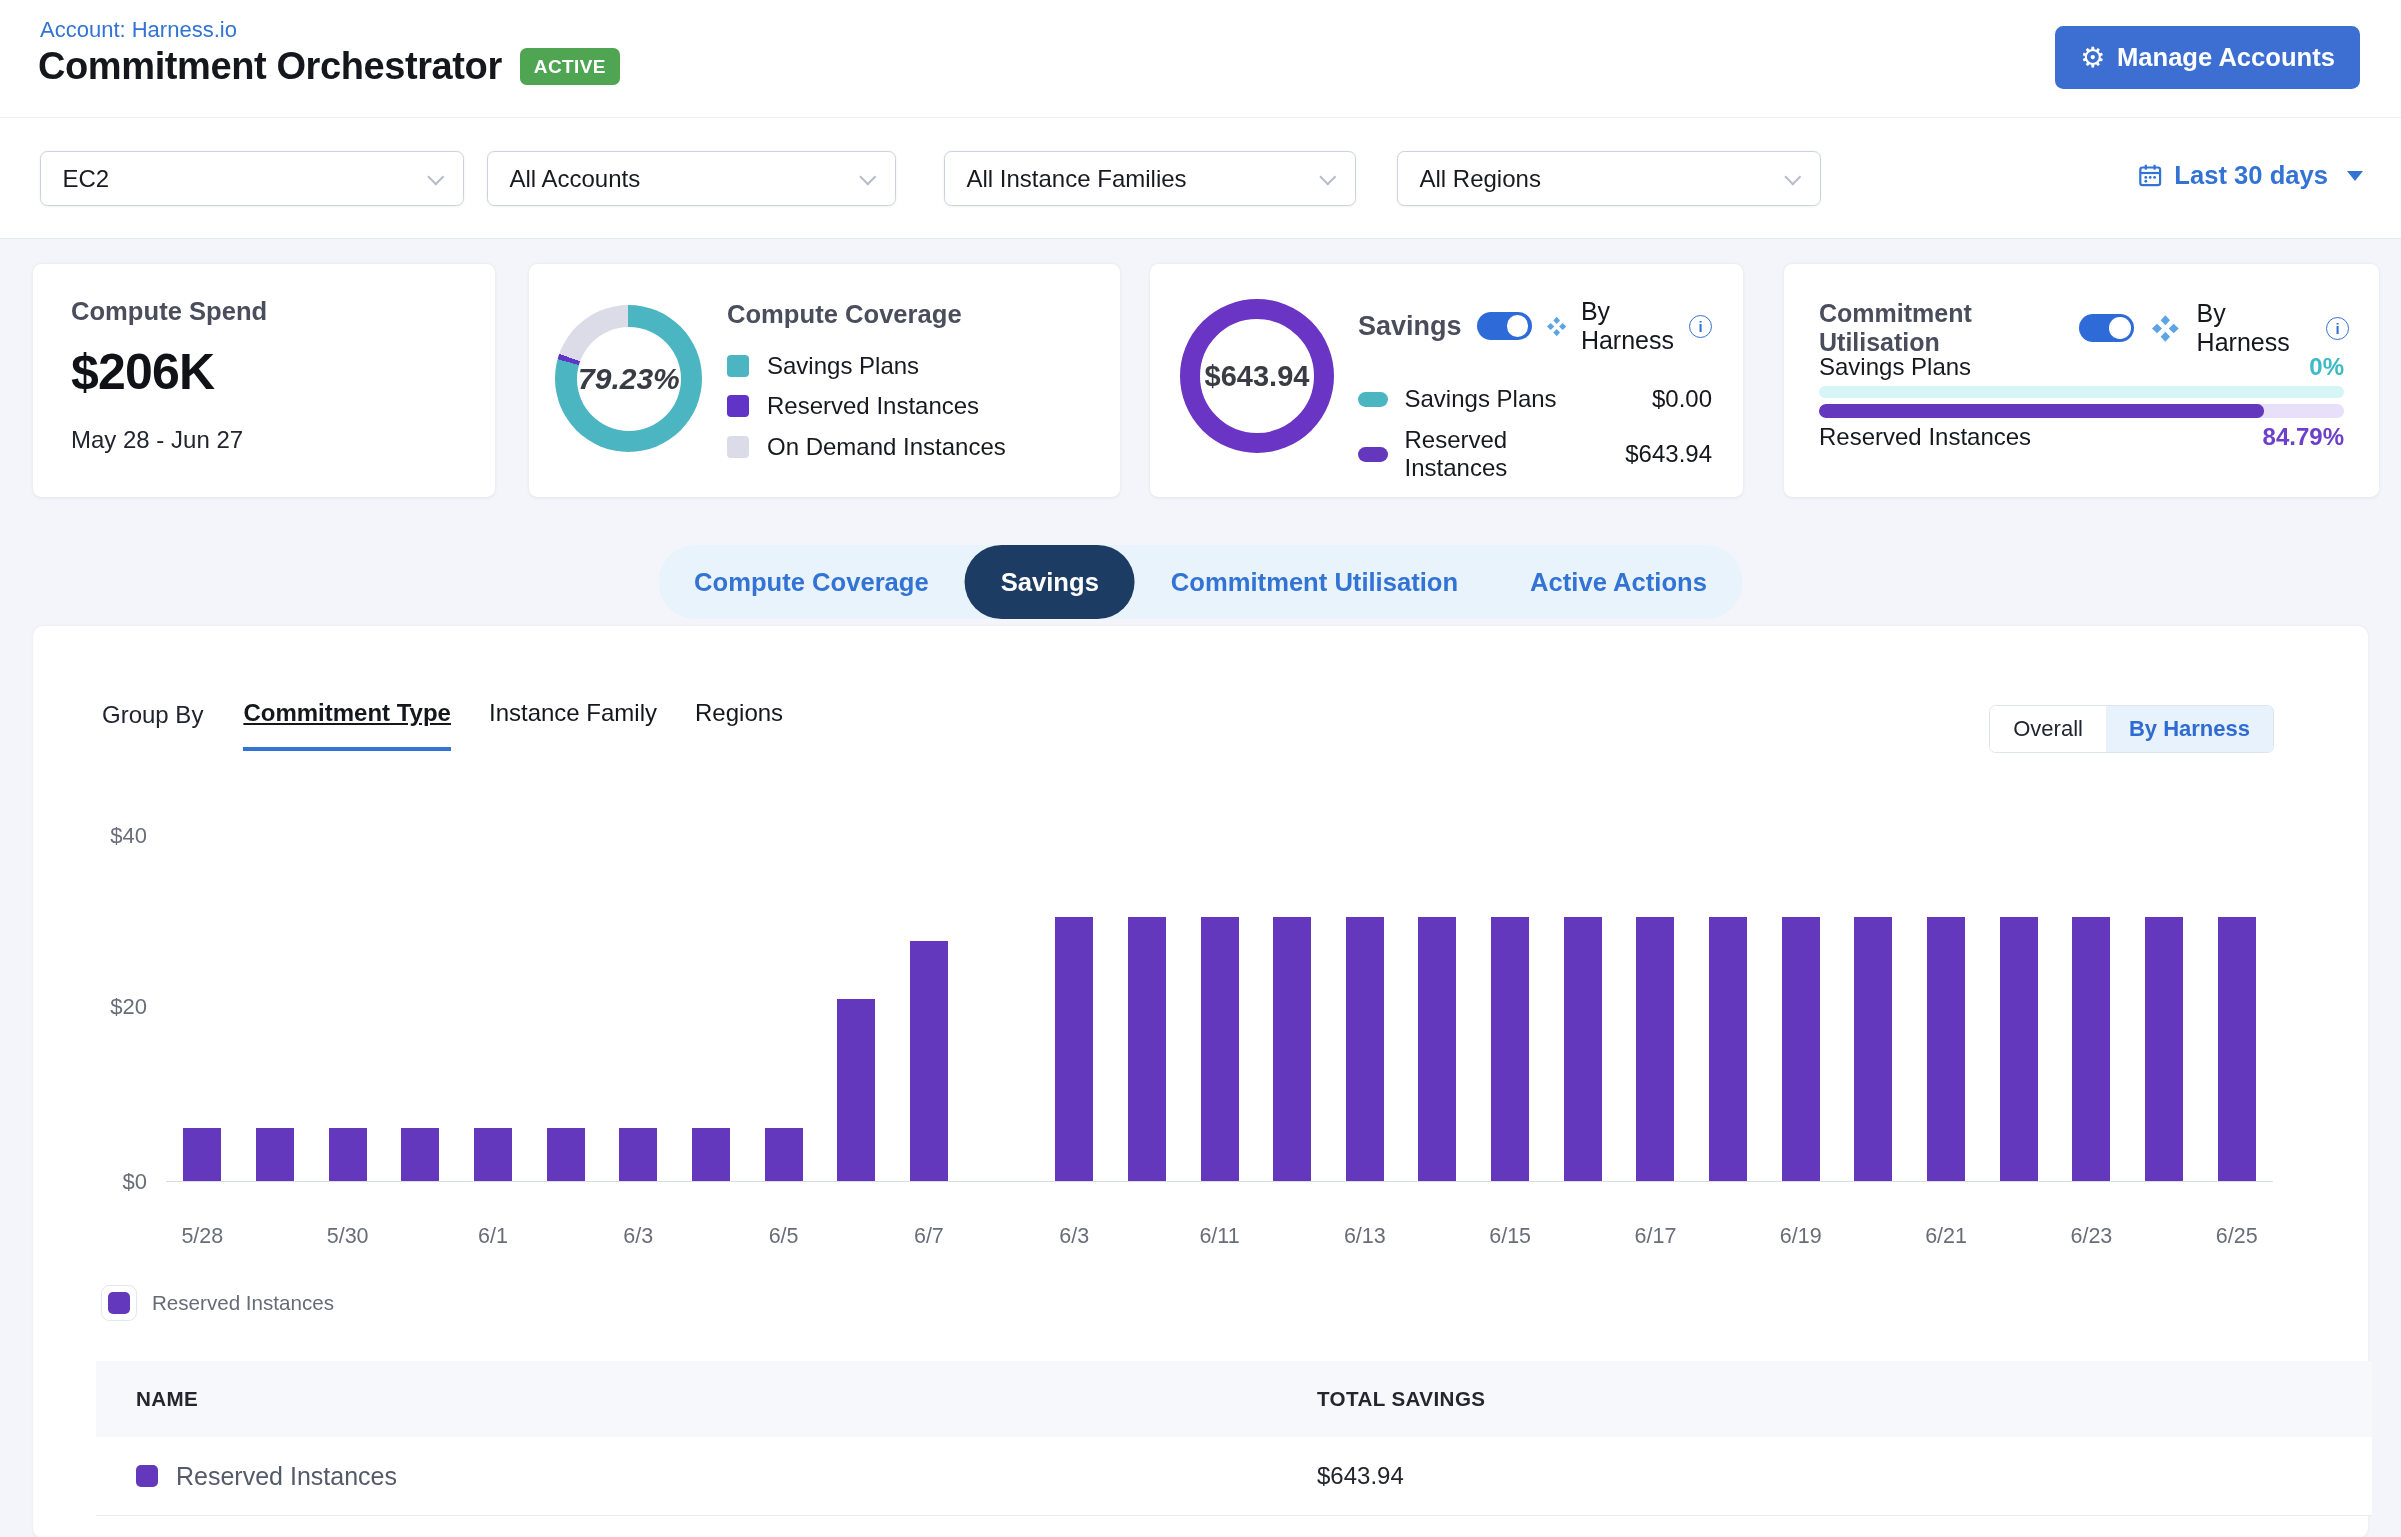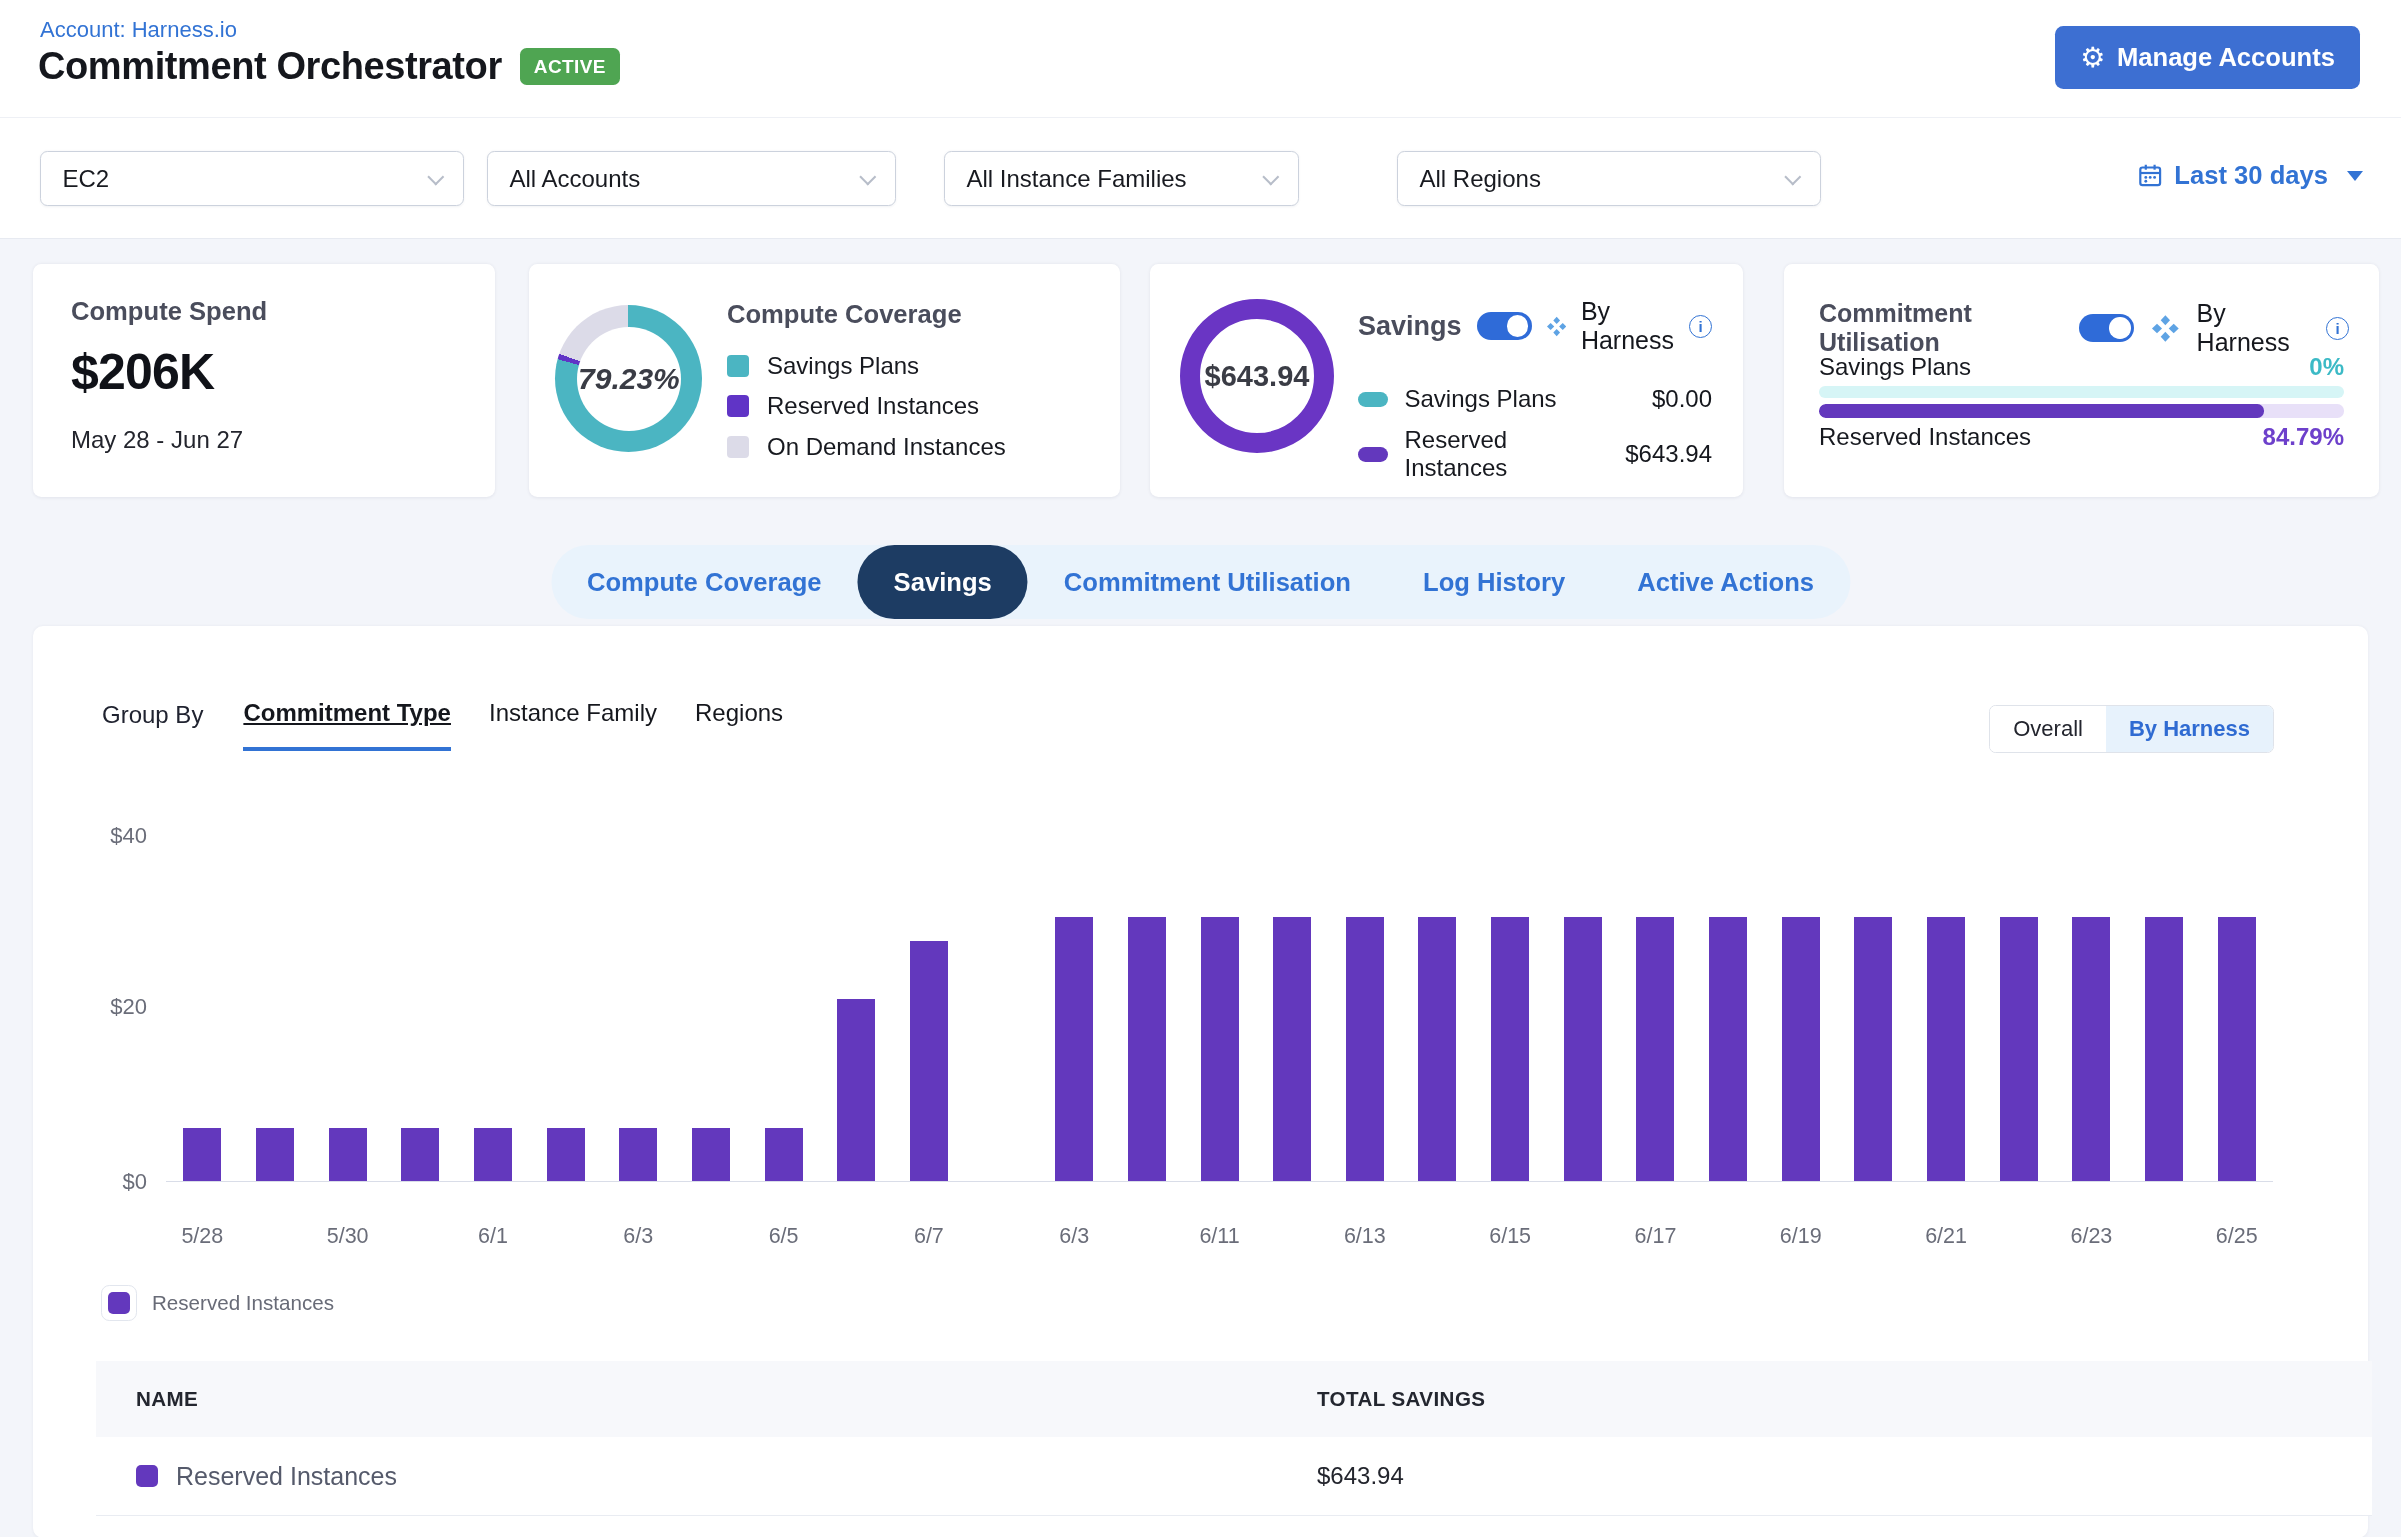--- a/index.html
+++ b/index.html
@@ -22,21 +22,21 @@
     padding:0 25px; border:none; cursor:pointer; font-family:inherit; }
   .gear-glyph { font-size:28px; font-weight:400; line-height:1; }
   
   .filter-bar { position:absolute; top:117px; left:0; right:0; height:122px; background:#fff;
     border-top:0.8px solid #eef0f5; border-bottom:0.8px solid #e7eaf1; }
   .select { position:absolute; top:33px; height:55px; border:1.2px solid #ccd2dd; border-radius:7.4px; background:#fff;
     display:flex; align-items:center; padding:0 21.5px; font-size:24px; color:#181a20; cursor:pointer;
     box-shadow:0 0.8px 2.5px rgba(25,35,60,0.06); }
   #sel-service { left:40px;  width:424px; }
   #sel-accounts{ left:487px; width:409px; }
-  #sel-family  { left:944px;width:355px; }
+  #sel-family  { left:944px;width:412px; }
   #sel-regions { left:1397px;width:424px; }
   .chev { position:absolute; right:21.5px; top:50%; width:11.6px; height:11.6px;
     border-right:2.1px solid #b7bdc9; border-bottom:2.1px solid #b7bdc9;
     transform:translateY(-70%) rotate(45deg); }
   .date-picker { position:absolute; right:38px; top:43px; display:flex; align-items:center; gap:10.7px;
     color:#3273d4; font-size:25.6px; font-weight:600; cursor:pointer; }
   .caret-down { width:0; height:0; border-left:8.3px solid transparent; border-right:8.3px solid transparent;
     border-top:10px solid #3273d4; margin-left:8.3px; }
   
   .card { position:absolute; top:264px; height:233px; background:#fff; border-radius:8.3px;
@@ -282,23 +282,20 @@
     <div class="tab">
       <span>Compute Coverage</span>
     </div>
     <div class="tab active">
       <span>Savings</span>
     </div>
     <div class="tab">
       <span>Commitment Utilisation</span>
     </div>
     <div class="tab">
-      <span>Log History</span>
-    </div>
-    <div class="tab">
       <span>Active Actions</span>
     </div>
   </div>
 
 <div class="panel">
   <div class="groupby-row">
     <span class="groupby-label">Group By</span>
     <span id="group-tabs" style="display:flex; gap:38px;">
         <span class="group-tab active"><span>Commitment Type</span></span>
         <span class="group-tab"><span>Instance Family</span></span>

